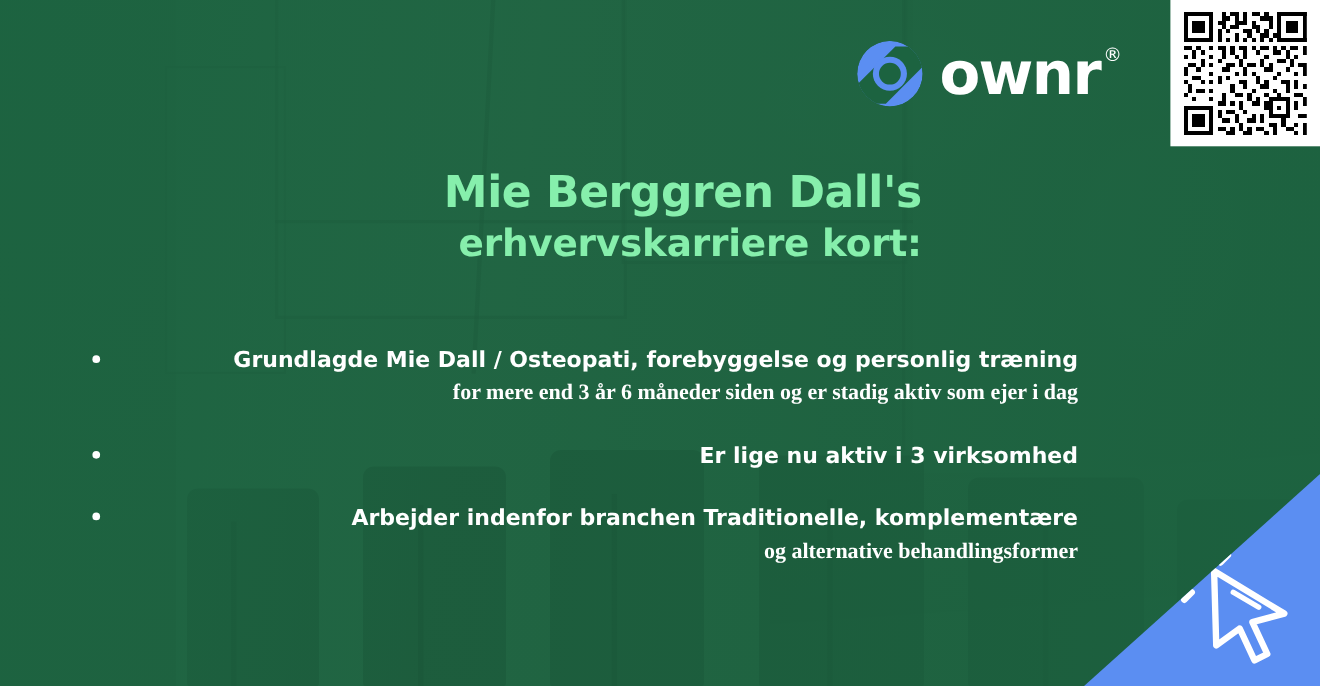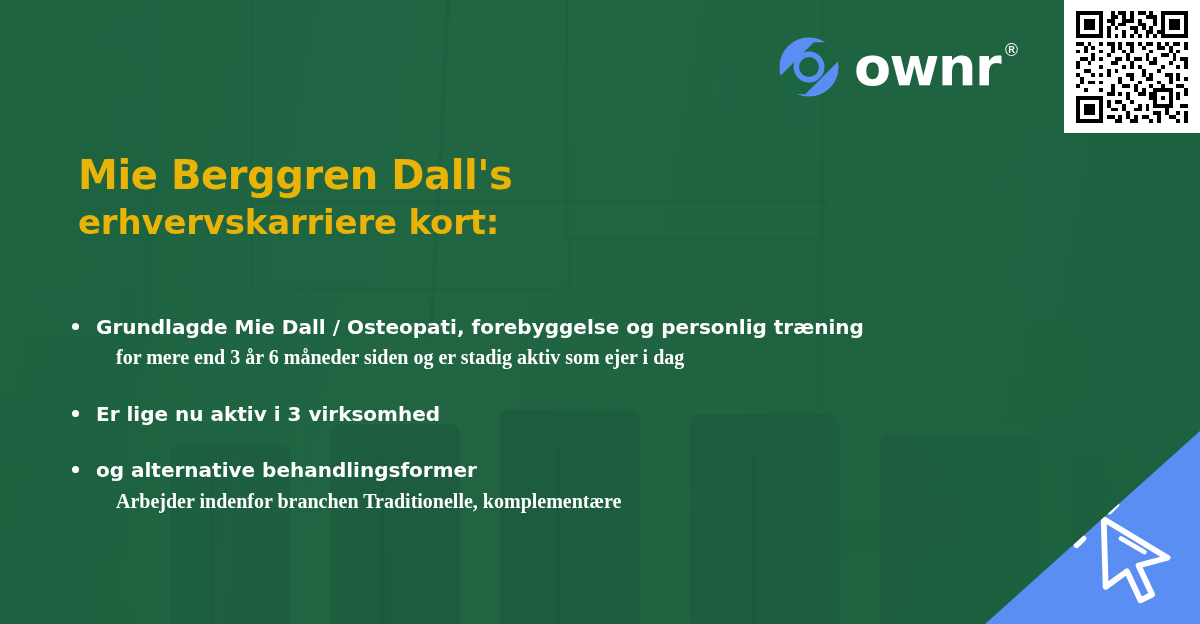--- a/index.html
+++ b/index.html
@@ -7,20 +7,21 @@
     width:1200px; height:624px;
     font-family:"DejaVu Sans", sans-serif;
     background:#1c6340; overflow:hidden;
   }
 
   .card {
     position:relative;
     width:1200px; height:624px;
     overflow:hidden;
     background:#1c6340;
+    text-align:right;
   }
 
   
   .photo {
     position:absolute; inset:0;
     filter:blur(0.4px);
     opacity:1;
   }
   .photo .wall {
     position:absolute; left:0; top:0; width:100%; height:100%;
@@ -110,39 +111,39 @@
     width:136px; height:133px;
     background:#ffffff;
     display:flex; align-items:center; justify-content:center;
   }
   .qr { width:112px; height:112px; display:block; }
 
   
   .headline {
     position:absolute; left:78px; top:152px;
     width:760px;
-    color:#eab308;
+    color:#86efac;
   }
   .headline .l1 {
     display:block;
     font-size:40px; font-weight:700;
     line-height:1.18;
     letter-spacing:-.4px;
   }
   .headline .l2 {
     display:block;
     font-size:34px; font-weight:700;
     line-height:1.28;
     letter-spacing:-.2px;
     margin-top:2px;
   }
 
   
   .bullets {
-    position:absolute; left:68px; top:312px;
+    position:absolute; left:80px; top:312px;
     width:900px;
     list-style:none;
   }
   .bullets li {
     position:relative;
     padding-left:28px;
     margin-bottom:26px;
     color:#ffffff;
     font-size:20px;
     font-weight:700;
@@ -412,22 +413,22 @@
       <span class="dot"></span>
       <span class="line">Grundlagde Mie Dall / Osteopati, forebyggelse og personlig træning</span>
       <span class="line">for mere end 3 år 6 måneder siden og er stadig aktiv som ejer i dag</span>
     </li>
     <li>
       <span class="dot"></span>
       <span class="line">Er lige nu aktiv i 3 virksomhed</span>
     </li>
     <li>
       <span class="dot"></span>
+      <span class="line">Arbejder indenfor branchen Traditionelle, komplementære</span>
       <span class="line">og alternative behandlingsformer</span>
-      <span class="line">Arbejder indenfor branchen Traditionelle, komplementære</span>
     </li>
   </ul>
 
   <div class="corner">
     <svg class="cursor" viewBox="0 0 120 120">
       <g fill="none" stroke="#ffffff" stroke-width="6" stroke-linecap="round" stroke-linejoin="round">
         <path d="M38 26 L104 66 L74 74 L88 104 L76 110 L62 80 L40 96 Z"></path>
         <line x1="30" y1="12" x2="30" y2="2"></line>
         <line x1="16" y1="18" x2="9" y2="11"></line>
         <line x1="12" y1="32" x2="2" y2="32"></line>

